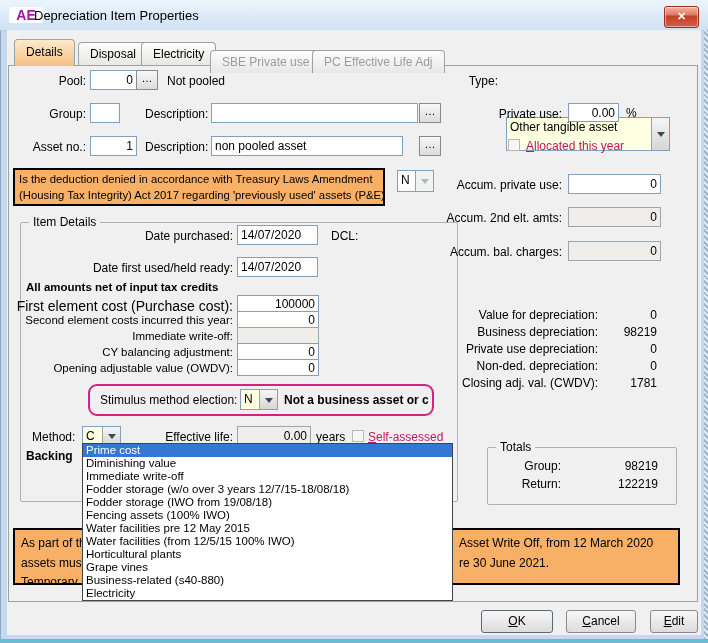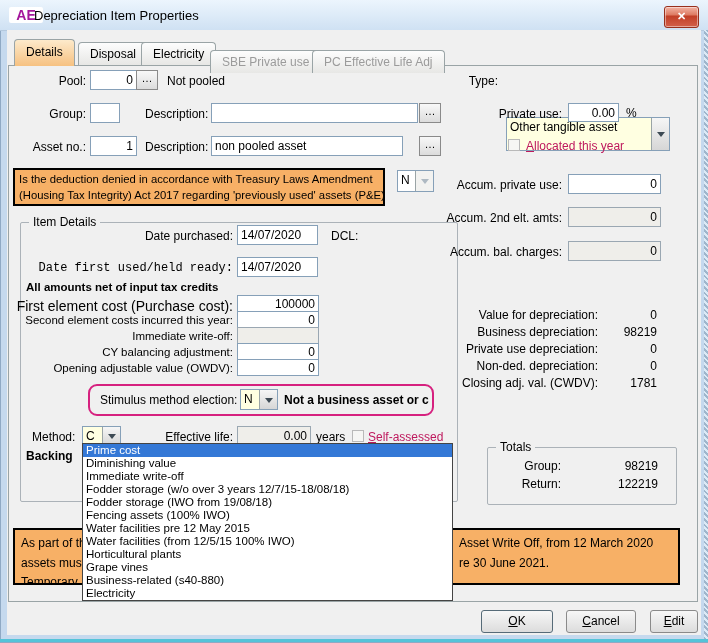--- a/index.html
+++ b/index.html
@@ -132,21 +132,21 @@
   <div class="tb num dis" style="left:568px;top:241px;width:93px;height:20px;">0</div>
 
   <div class="gb" style="left:20px;top:222px;width:436px;height:278px;">
     <span class="gb-legend">Item Details</span>
   </div>
 
   <div class="lb r" style="left:33px;top:229px;width:200px;">Date purchased:</div>
   <div class="tb" style="left:237px;top:225px;width:81px;height:20px;">14/07/2020</div>
   <div class="lb" style="left:331px;top:229px;">DCL:</div>
 
-  <div class="lb r" style="left:33px;top:261px;width:200px;font-family:Liberation Mono, monospace;">Date first used/held ready:</div>
+  <div class="lb r" style="left:33px;top:261px;width:200px;">Date first used/held ready:</div>
   <div class="tb" style="left:237px;top:257px;width:81px;height:20px;">14/07/2020</div>
 
   <div class="lb b" style="left:26px;top:281px;font-size:11.5px;">All amounts net of input tax credits</div>
 
   <div class="lb r" style="left:10px;top:298px;width:223px;font-size:14px;">First element cost (Purchase cost):</div>
   <div class="tb num" style="left:237px;top:295px;width:82px;height:17px;padding:1px 3px;">100000</div>
   <div class="lb r" style="left:10px;top:314px;width:223px;font-size:11.5px;">Second element costs incurred this year:</div>
   <div class="tb num" style="left:237px;top:311px;width:82px;height:17px;padding:1px 3px;">0</div>
   <div class="lb r" style="left:10px;top:330px;width:223px;font-size:11.5px;">Immediate write-off:</div>
   <div class="tb num dis" style="left:237px;top:327px;width:82px;height:17px;padding:1px 3px;"></div>

